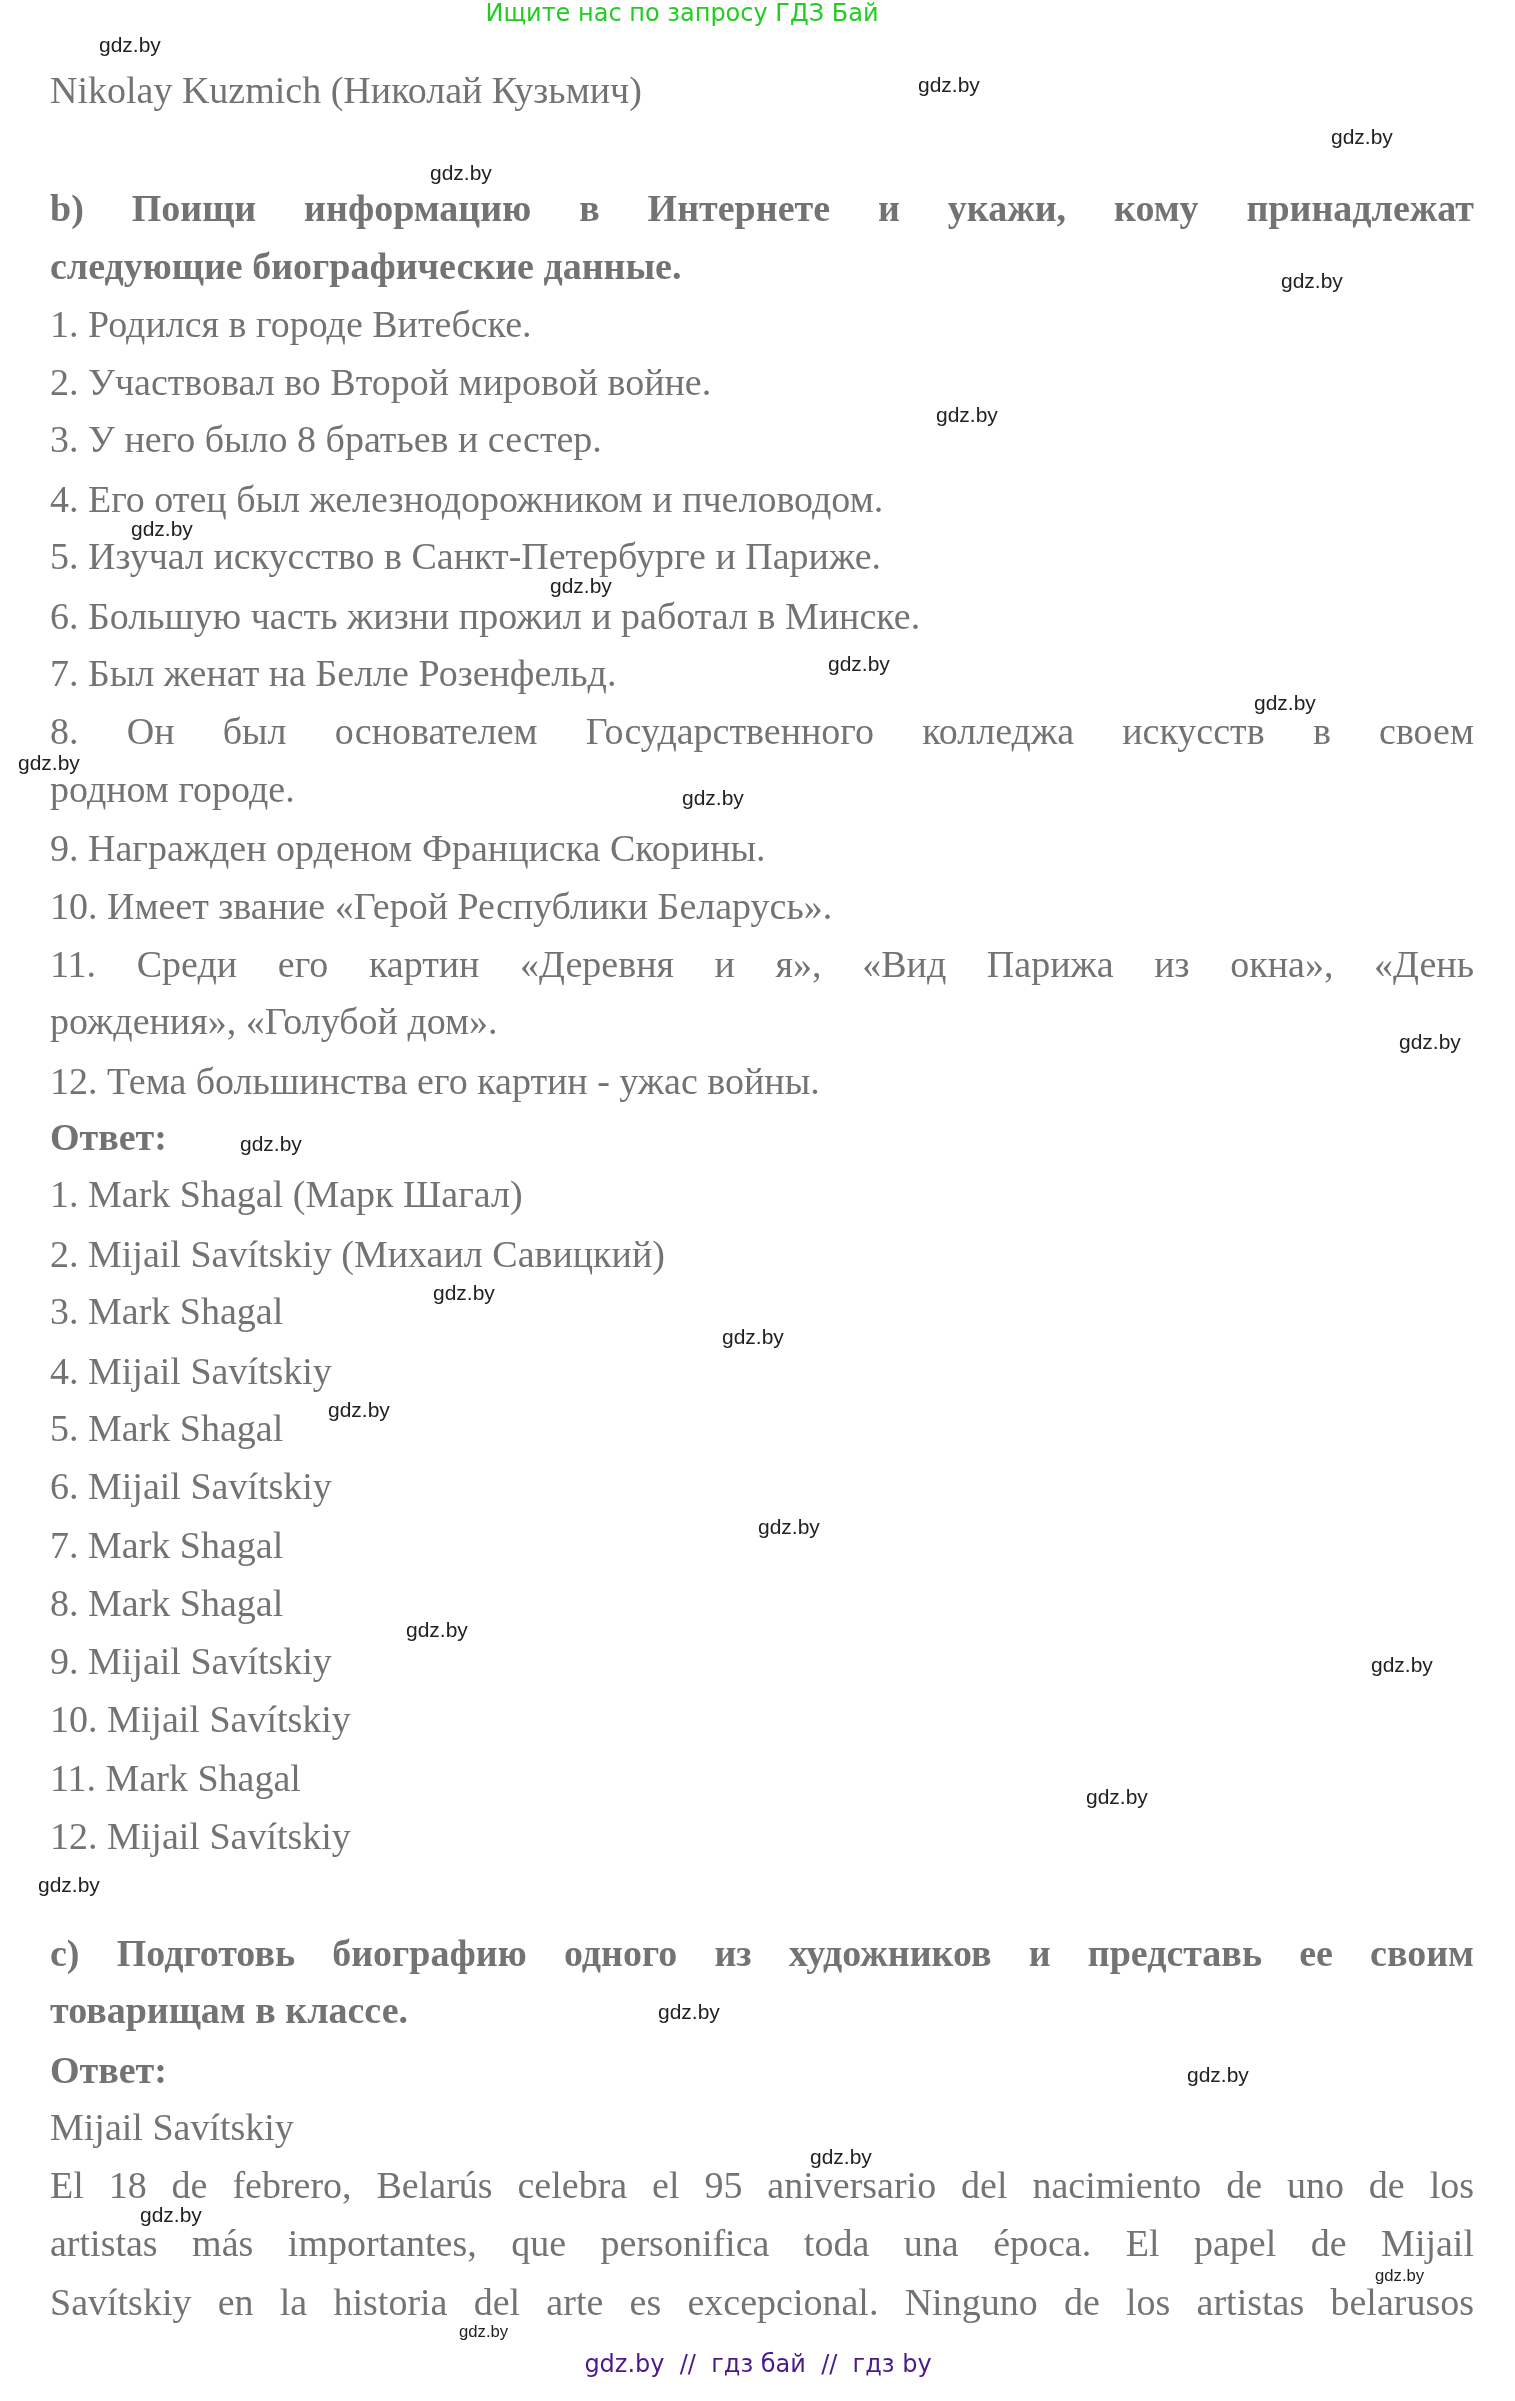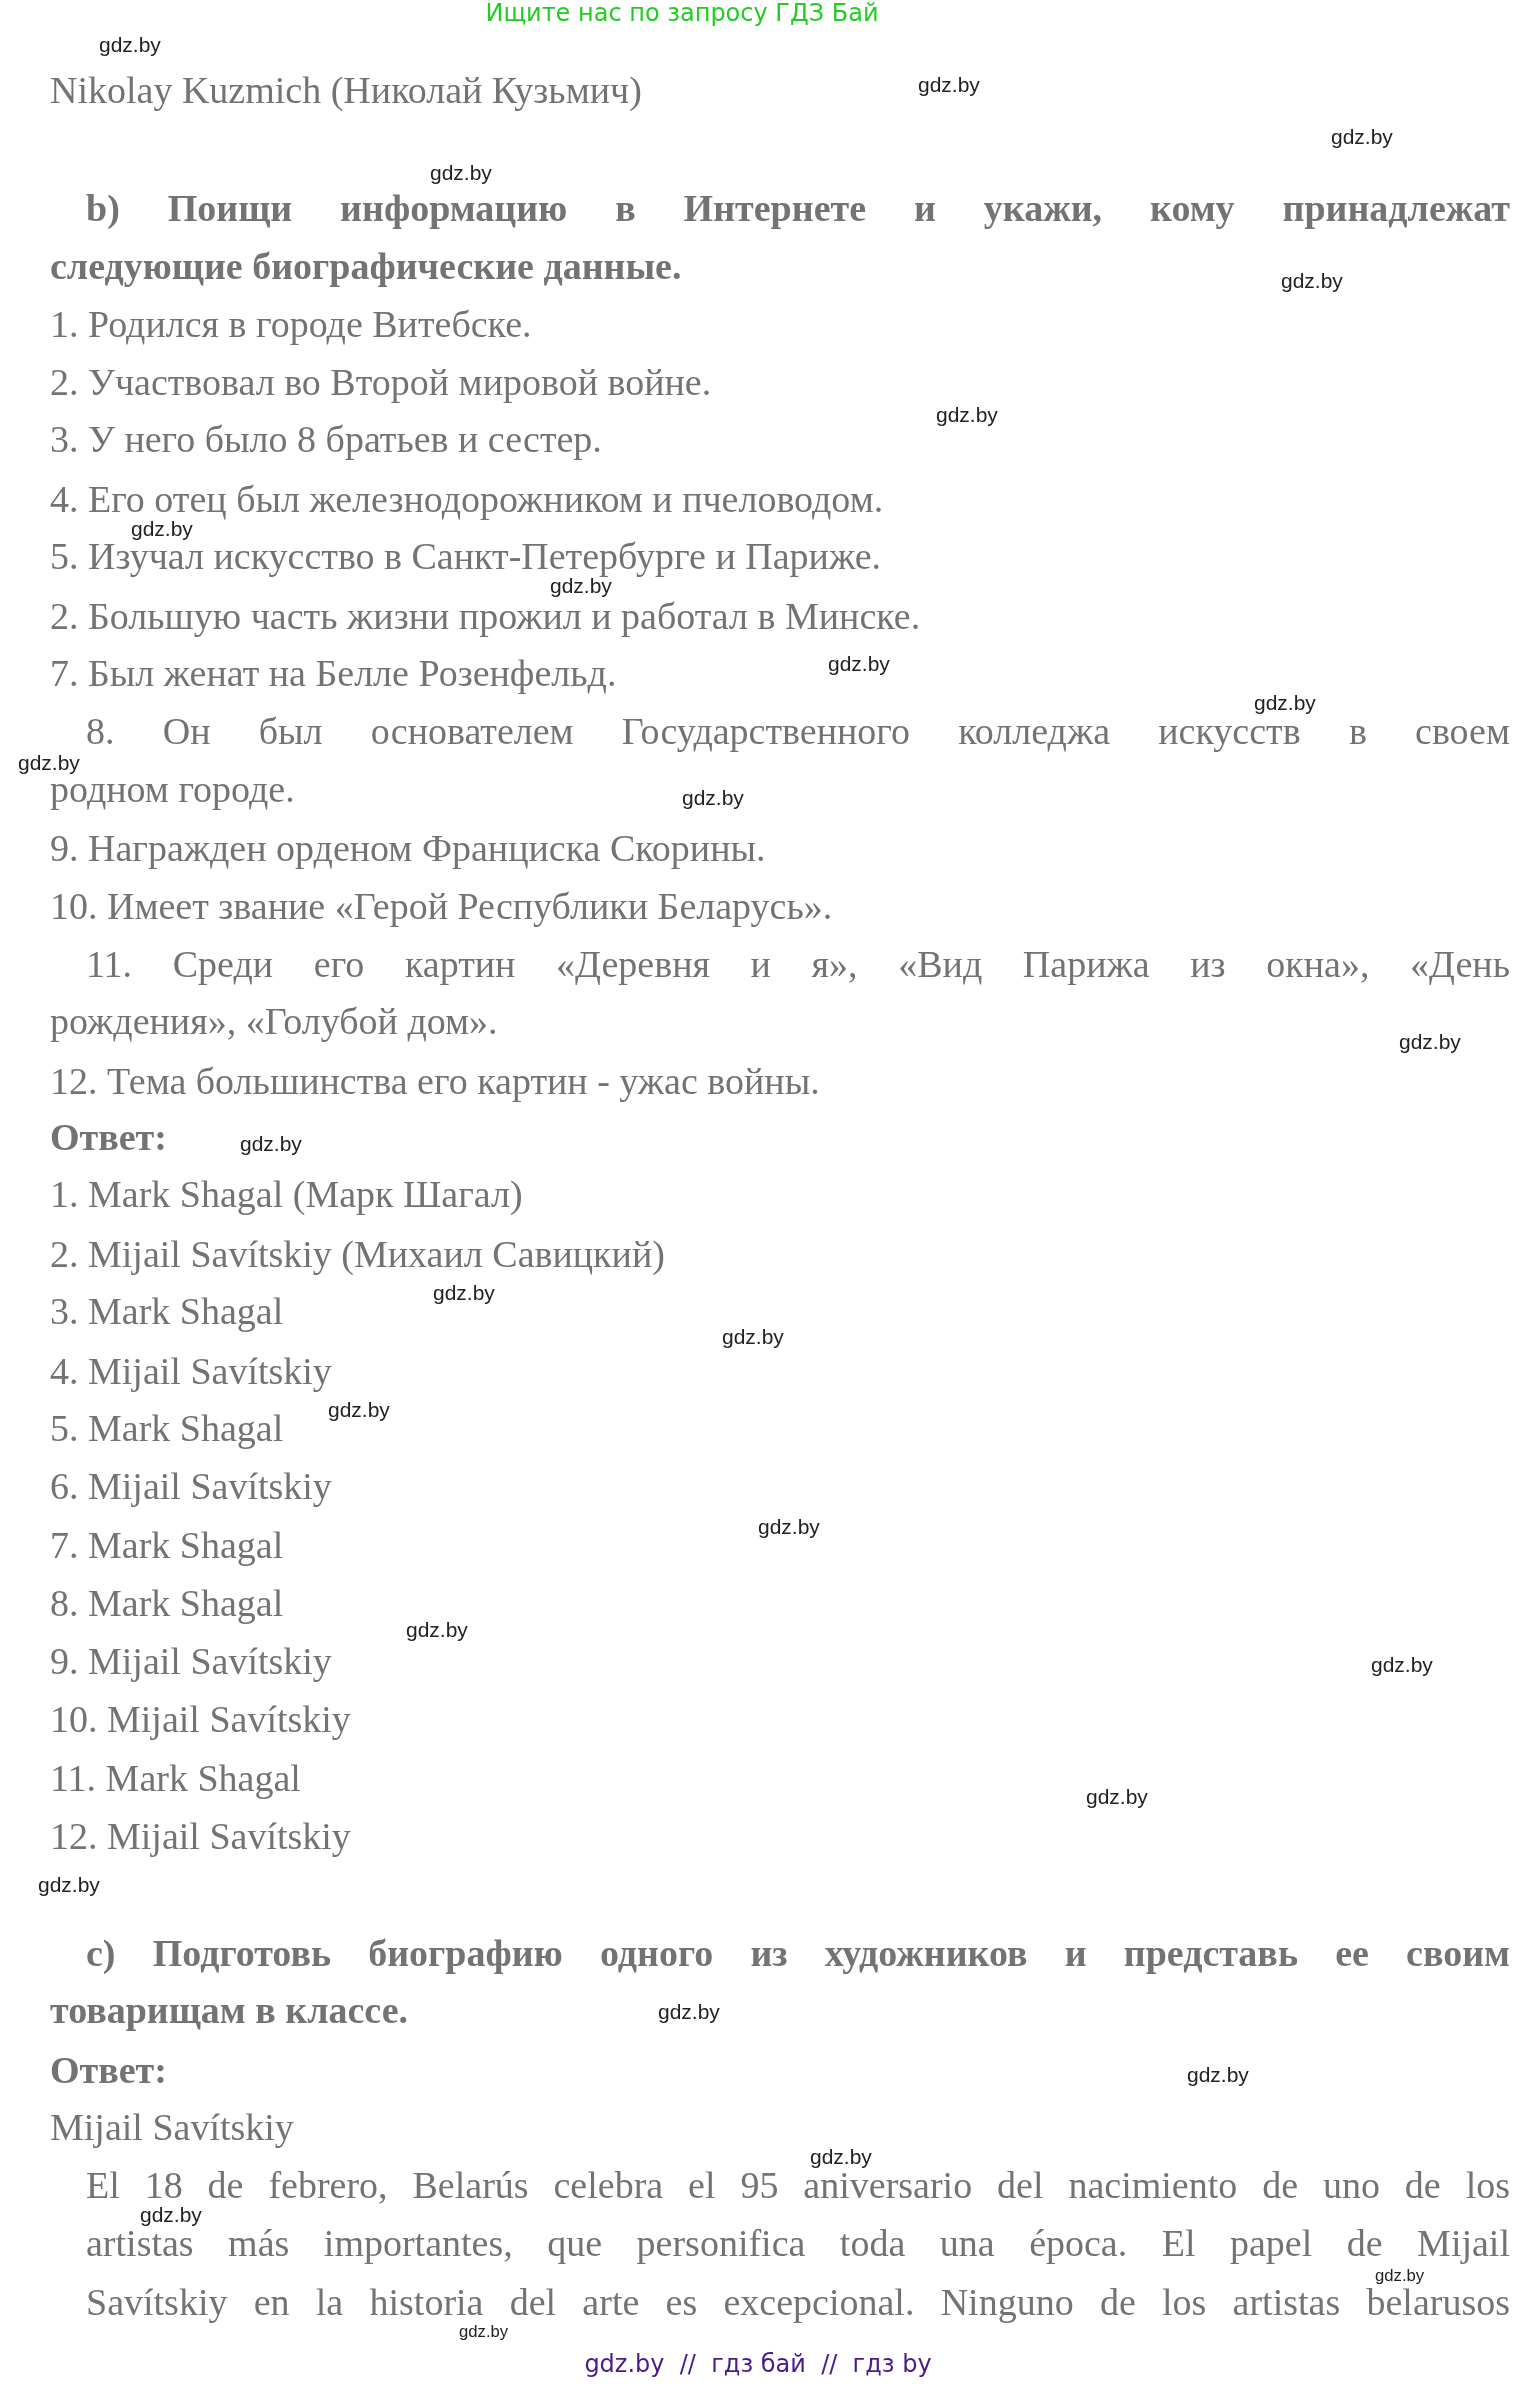--- a/index.html
+++ b/index.html
@@ -12,21 +12,21 @@
   .footer-banner {
     position: absolute; top: 2349px; left: 0; width: 1516px; text-align: center;
     font-family: "DejaVu Sans", sans-serif; font-size: 24px; line-height: 30px;
     color: #4a1a8c; white-space: pre;
   }
   .line {
     position: absolute; left: 50px; width: 1424px;
     font-family: "Liberation Serif", serif; font-size: 38px; line-height: 46px;
     color: #737373; white-space: nowrap;
   }
-  .line.justify { text-align: justify; text-align-last: justify; white-space: normal; margin-left: 36px; }
+  .line.justify { text-align: justify; text-align-last: justify; white-space: normal; }
   .bold { font-weight: bold; }
   .wm {
     position: absolute; font-family: "Liberation Sans", sans-serif;
     font-size: 21px; line-height: 24px; color: #222;
   }
 </style>
 </head>
 <body>
 
 <div class="top-banner">Ищите нас по запросу ГДЗ Бай</div>
@@ -63,21 +63,21 @@
 <div class="line" style="top:67px">Nikolay Kuzmich (Николай Кузьмич)</div>
 
 <div class="line justify bold" style="top:185px">b) Поищи информацию в Интернете и укажи, кому принадлежат</div>
 <div class="line bold" style="top:243px">следующие биографические данные.</div>
 
 <div class="line" style="top:301px">1. Родился в городе Витебске.</div>
 <div class="line" style="top:359px">2. Участвовал во Второй мировой войне.</div>
 <div class="line" style="top:416px">3. У него было 8 братьев и сестер.</div>
 <div class="line" style="top:476px">4. Его отец был железнодорожником и пчеловодом.</div>
 <div class="line" style="top:533px">5. Изучал искусство в Санкт-Петербурге и Париже.</div>
-<div class="line" style="top:593px">2. Большую часть жизни прожил и работал в Минске.</div>
+<div class="line" style="top:593px">6. Большую часть жизни прожил и работал в Минске.</div>
 <div class="line" style="top:650px">7. Был женат на Белле Розенфельд.</div>
 <div class="line justify" style="top:708px">8. Он был основателем Государственного колледжа искусств в своем</div>
 <div class="line" style="top:766px">родном городе.</div>
 <div class="line" style="top:825px">9. Награжден орденом Франциска Скорины.</div>
 <div class="line" style="top:883px">10. Имеет звание «Герой Республики Беларусь».</div>
 <div class="line justify" style="top:941px">11. Среди его картин «Деревня и я», «Вид Парижа из окна», «День</div>
 <div class="line" style="top:998px">рождения», «Голубой дом».</div>
 <div class="line" style="top:1058px">12. Тема большинства его картин - ужас войны.</div>
 
 <div class="line bold" style="top:1114px">Ответ:</div>

